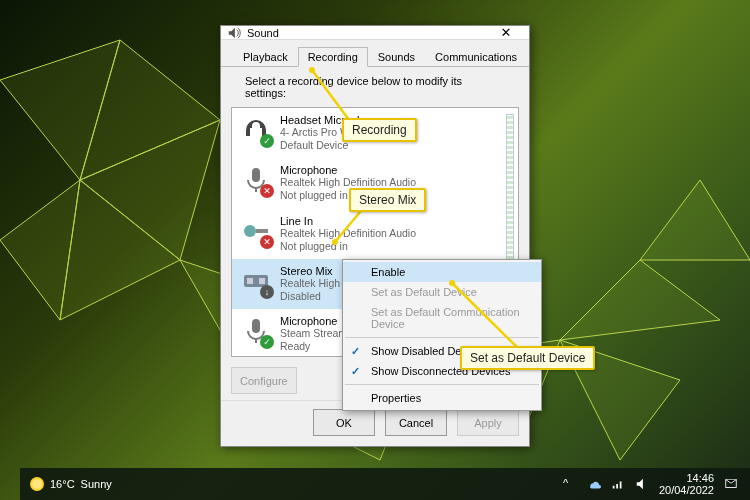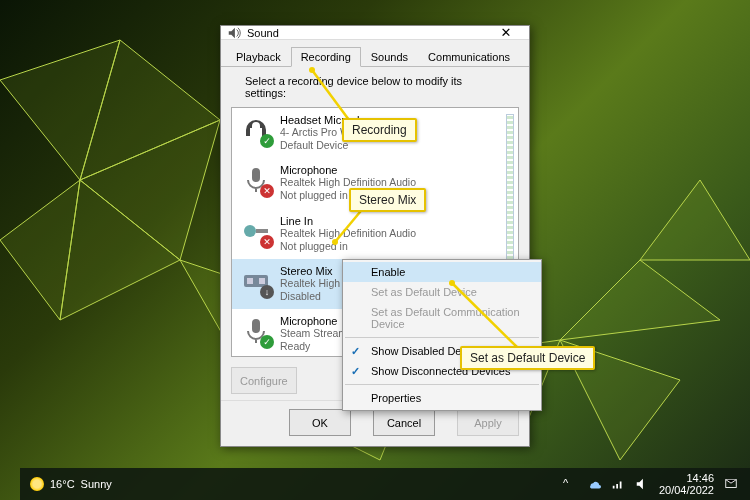--- a/index.html
+++ b/index.html
@@ -12,40 +12,40 @@
   .taskbar .tray { display:flex; align-items:center; gap:10px; margin-right:12px; }
   .taskbar .clock { text-align:right; line-height:1.1; }
   .sun { width:14px; height:14px; border-radius:50%; background: radial-gradient(circle,#ffe680 40%,#ffcc00 70%); }
 
   .dialog { position:absolute; left:220px; top:25px; width:310px; background:#f0f0f0; border:1px solid #888; box-shadow: 2px 2px 10px rgba(0,0,0,0.5); font-size:11px; color:#000; }
   .titlebar { height:14px; display:flex; align-items:center; padding:0 6px; background:#fff; border-bottom:1px solid #ddd; }
   .titlebar .icon { width:14px; height:14px; margin-right:6px; }
   .titlebar .title { flex:1; }
   .titlebar .closebtn { width:34px; height:22px; display:flex; align-items:center; justify-content:center; font-size:13px; }
 
-  .tabs { display:flex; padding:6px 6px 0 5px; gap:0; border-bottom:1px solid #bbb; background:#f0f0f0; }
+  .tabs { display:flex; padding:6px 6px 0 12px; gap:0; border-bottom:1px solid #bbb; background:#f0f0f0; }
   .tab { padding:3px 9px; border:1px solid transparent; border-bottom:none; font-size:11px; cursor:default; position:relative; top:1px; }
   .tab.active { background:#f0f0f0; border-color:#bbb; border-bottom:1px solid #f0f0f0; }
   .instr { padding:8px 24px 4px; }
 
   .listbox { margin:4px 10px; border:1px solid #aaa; background:#fff; height:250px; overflow:hidden; position:relative; }
   .device { display:flex; align-items:flex-start; padding:6px 8px; gap:8px; }
   .device.selected { background:#cde6f7; }
   .dev-icon { width:32px; height:32px; flex:none; position:relative; }
   .dev-text .name { font-size:11px; color:#000; }
   .dev-text .sub { font-size:10.5px; color:#666; line-height:1.25; }
   .meter { position:absolute; right:4px; top:6px; width:8px; bottom:6px; background:repeating-linear-gradient(to top,#cfe8cf 0 3px,#fff 3px 5px); border:1px solid #bcd; }
   .dev-icon svg { width:32px; height:32px; }
   .badge { position:absolute; right:-2px; bottom:-2px; width:14px; height:14px; border-radius:50%; display:flex; align-items:center; justify-content:center; font-size:9px; color:#fff; }
   .badge.ok { background:#2e9c3a; }
   .badge.down { background:#555; }
   .badge.mute { background:#c33; }
 
   .btnrow1 { padding:6px 10px; display:flex; justify-content:space-between; }
-  .btnrow2 { padding:8px 10px 10px; display:flex; justify-content:flex-end; gap:22px; border-top:1px solid #ddd; background:#f0f0f0; }
+  .btnrow2 { padding:8px 10px 10px; display:flex; justify-content:flex-end; gap:10px; border-top:1px solid #ddd; background:#f0f0f0; }
   .winbtn { min-width:62px; height:27px; border:1px solid #999; background:#e9e9e9; font-size:11px; padding:0 8px; }
   .winbtn.disabled { color:#999; border-color:#ccc; }
 
   .ctxmenu { position:absolute; left:342px; top:259px; width:200px; background:#f4f4f4; border:1px solid #999; box-shadow:2px 2px 8px rgba(0,0,0,0.4); font-size:11px; padding:2px 0; z-index:20; }
   .ctxmenu .mi { padding:4px 8px 4px 28px; position:relative; }
   .ctxmenu .mi.hl { background:#cde6f7; }
   .ctxmenu .mi.dis { color:#999; }
   .ctxmenu .sep { height:1px; background:#ccc; margin:3px 2px; }
   .ctxmenu .chk { position:absolute; left:8px; top:4px; color:#1a6fb5; font-weight:bold; }
 

